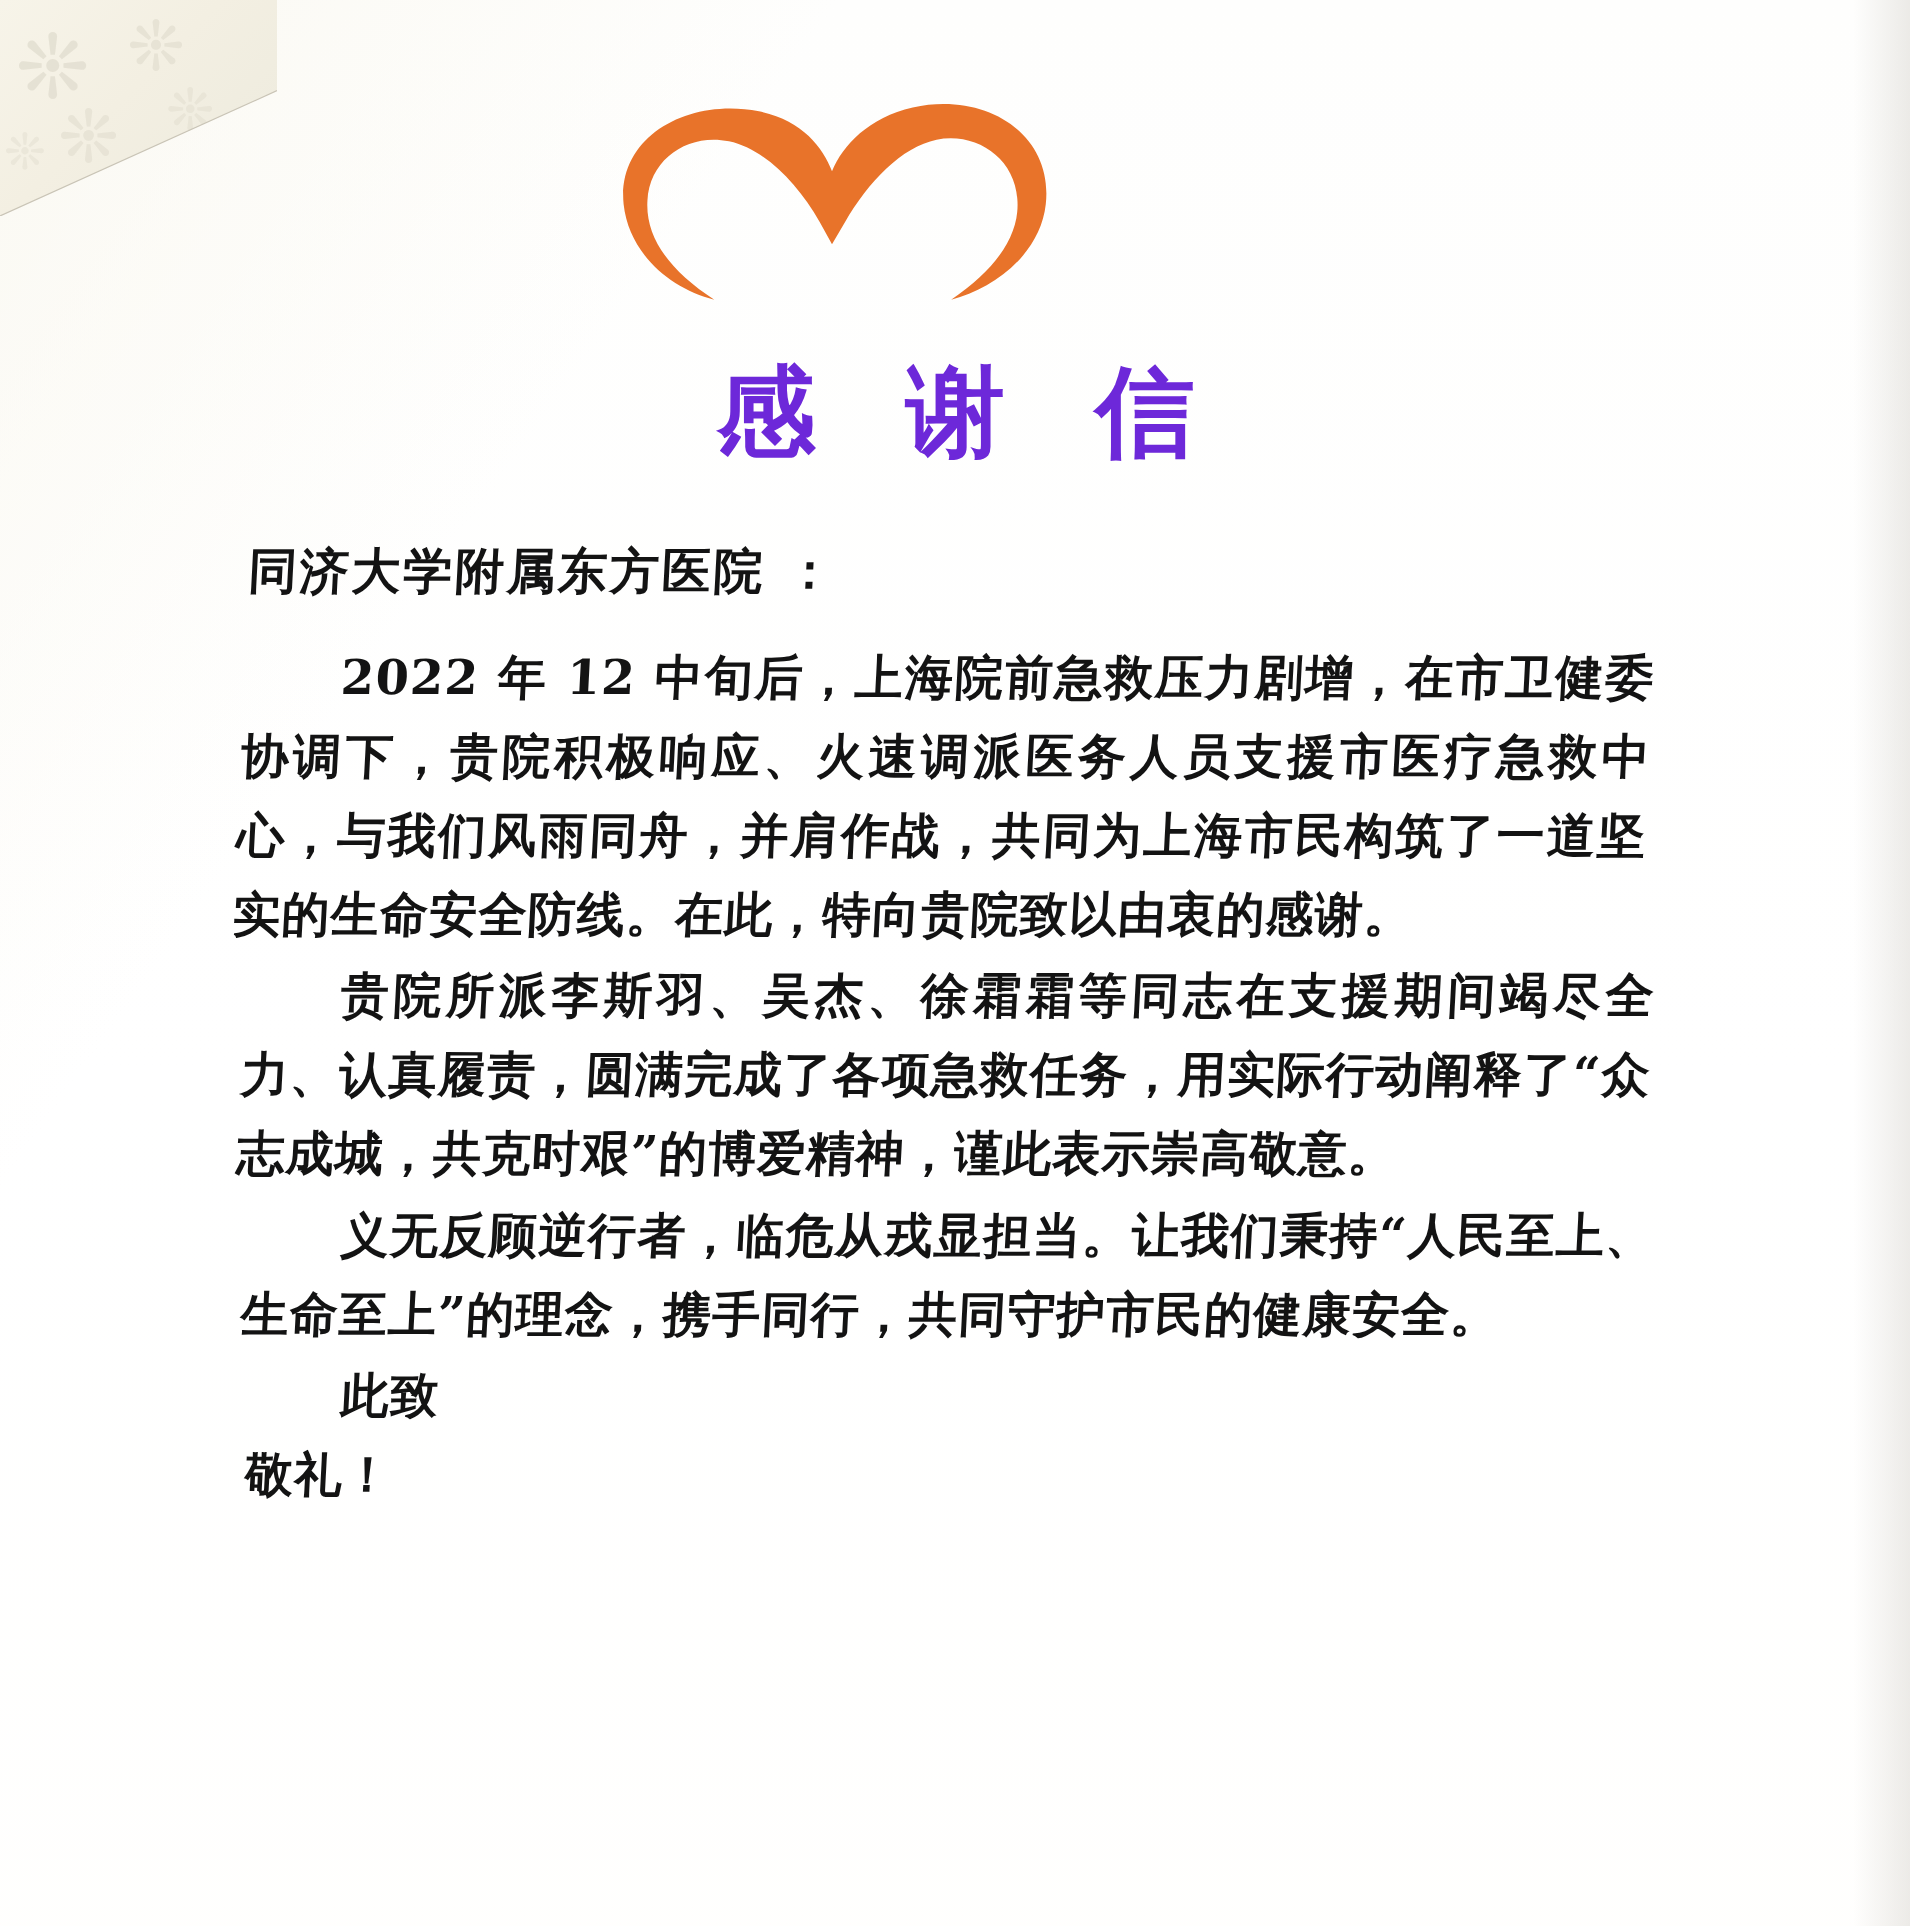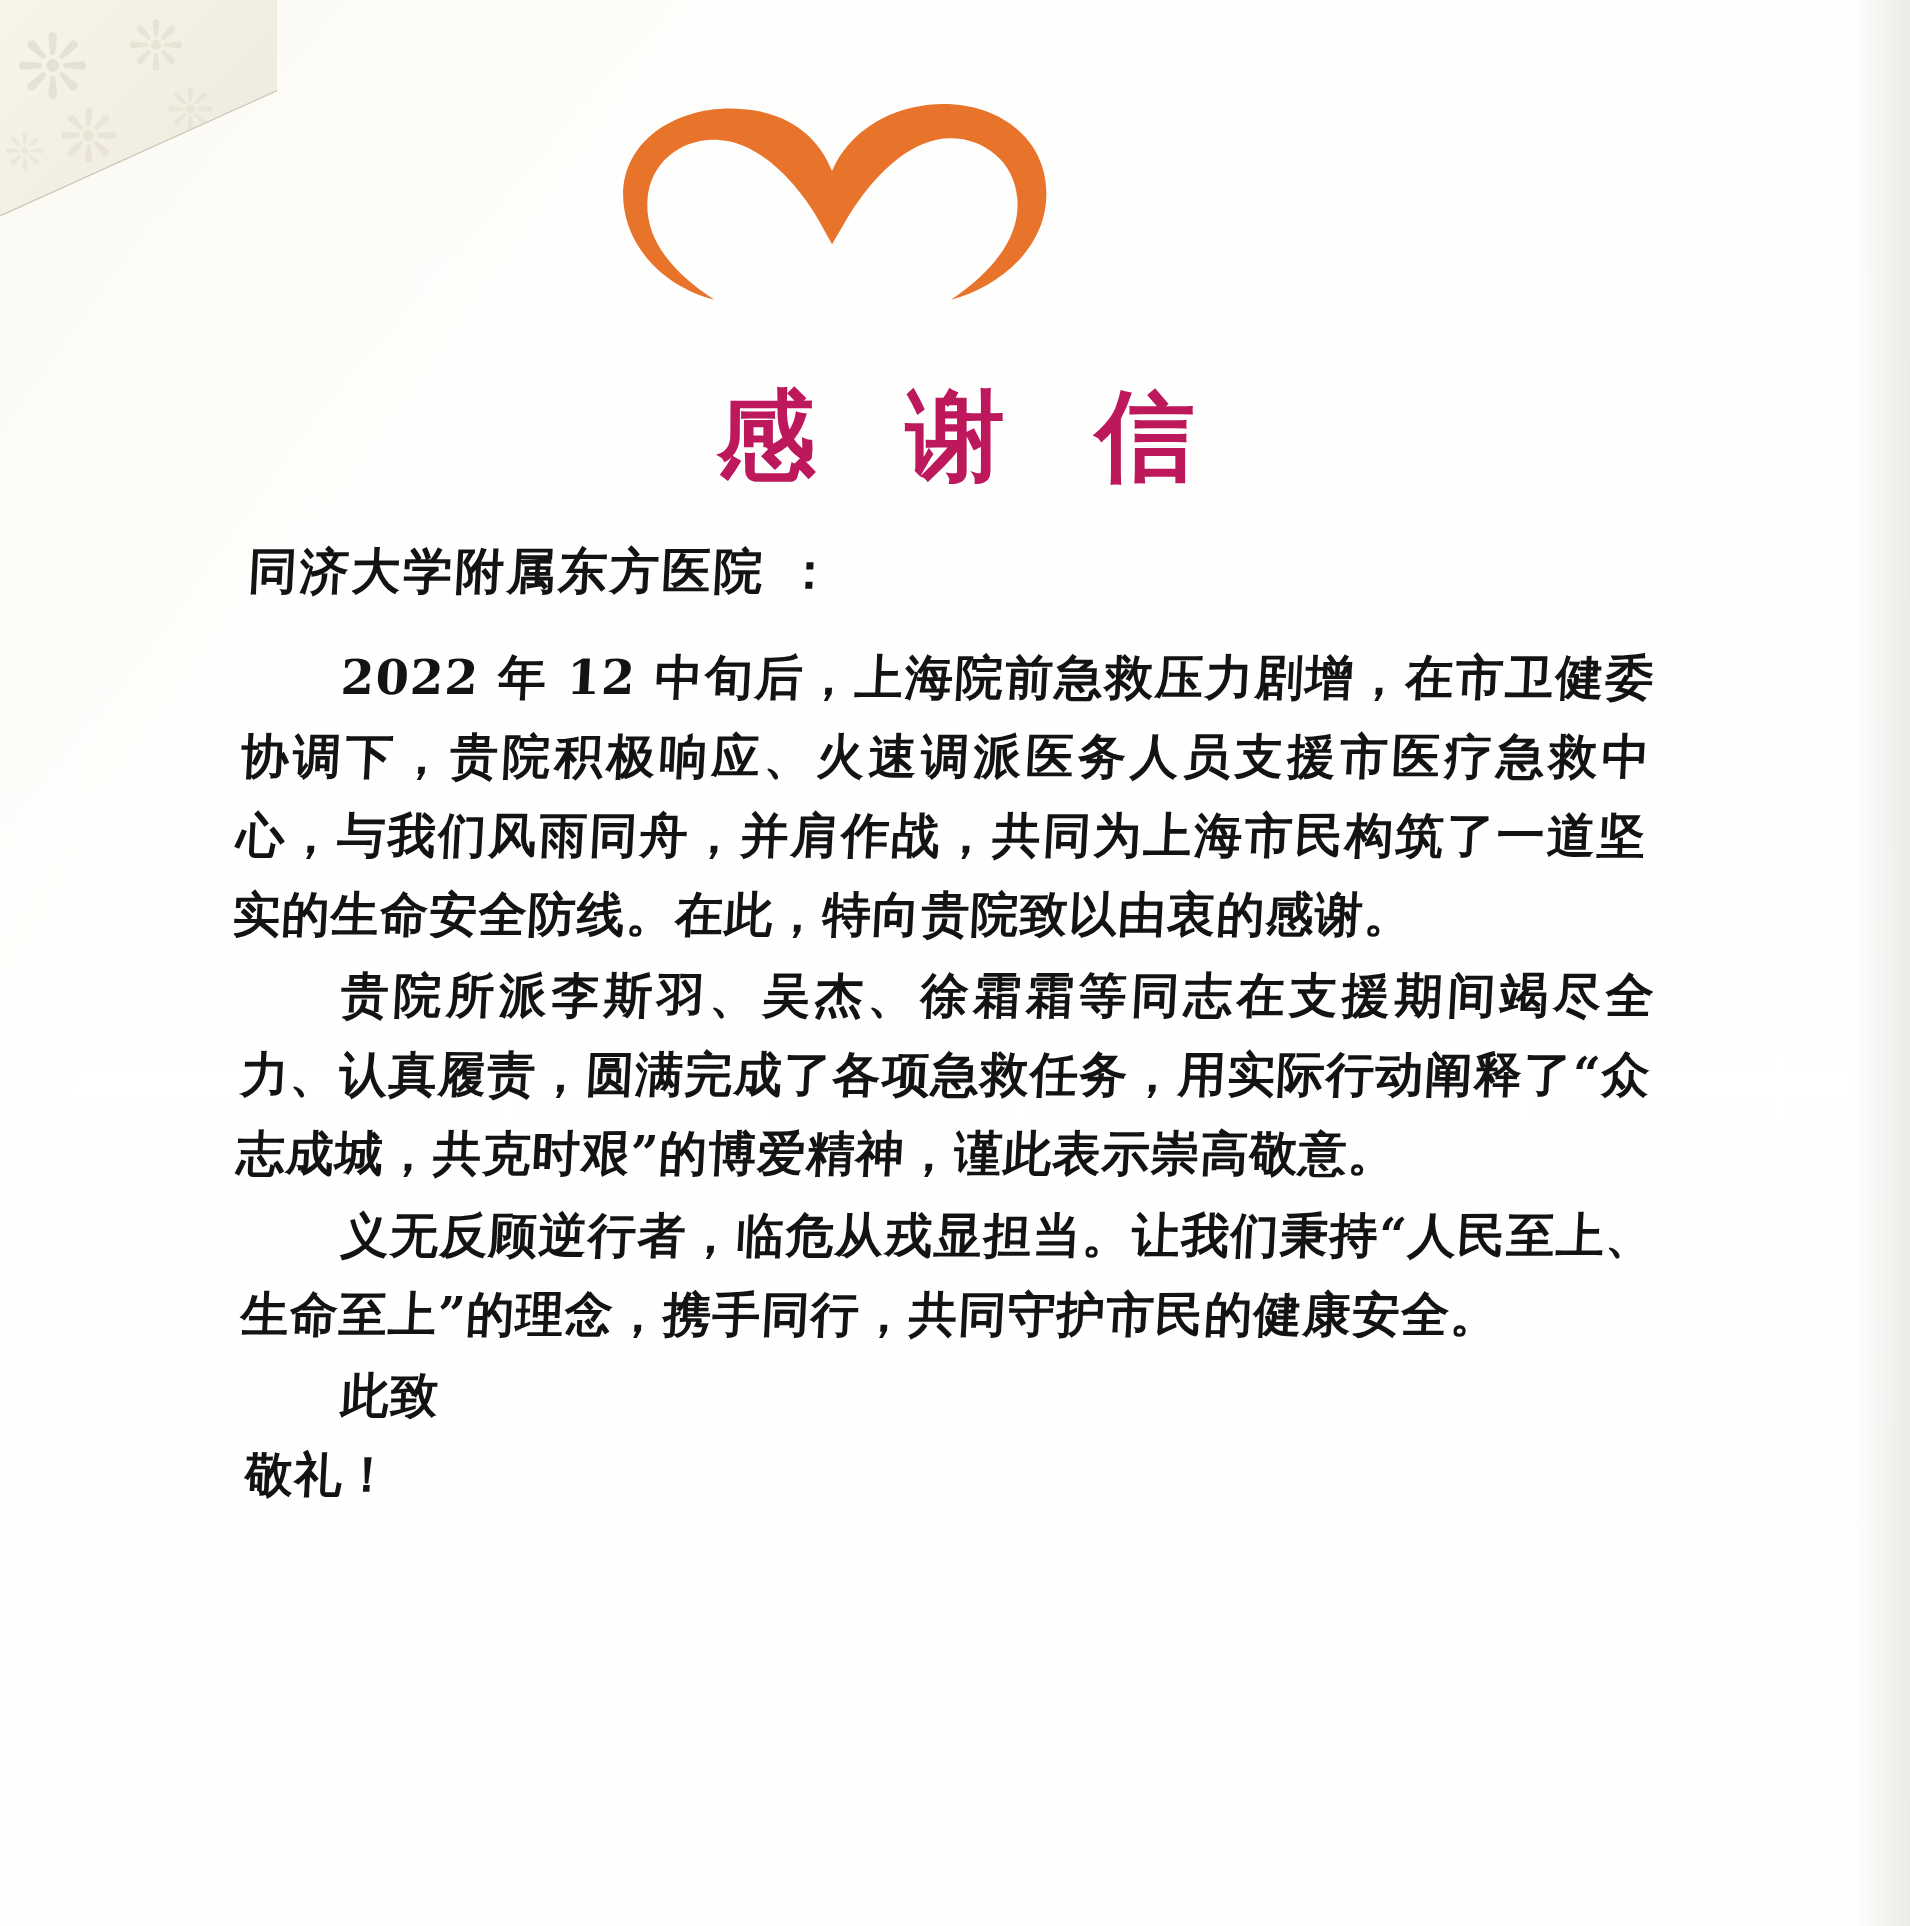--- a/index.html
+++ b/index.html
@@ -58,24 +58,23 @@
 
   
   .title{
     position:absolute;
     left:0;right:0;top:347px;
     text-align:center;
     font-family:"DejaVu Serif", serif;
     font-weight:700;
     font-size:99px;
     letter-spacing:28px;
-    color:#be185d;
+    color:#6d28d9;
     text-indent:28px;
     white-space:nowrap;
-    margin-top:24px;
   }
 
   
   .letter{
     position:absolute;
     left:247px;
     top:547px;
     width:1410px;
     color:#131313;
     font-family:"DejaVu Serif", serif;

